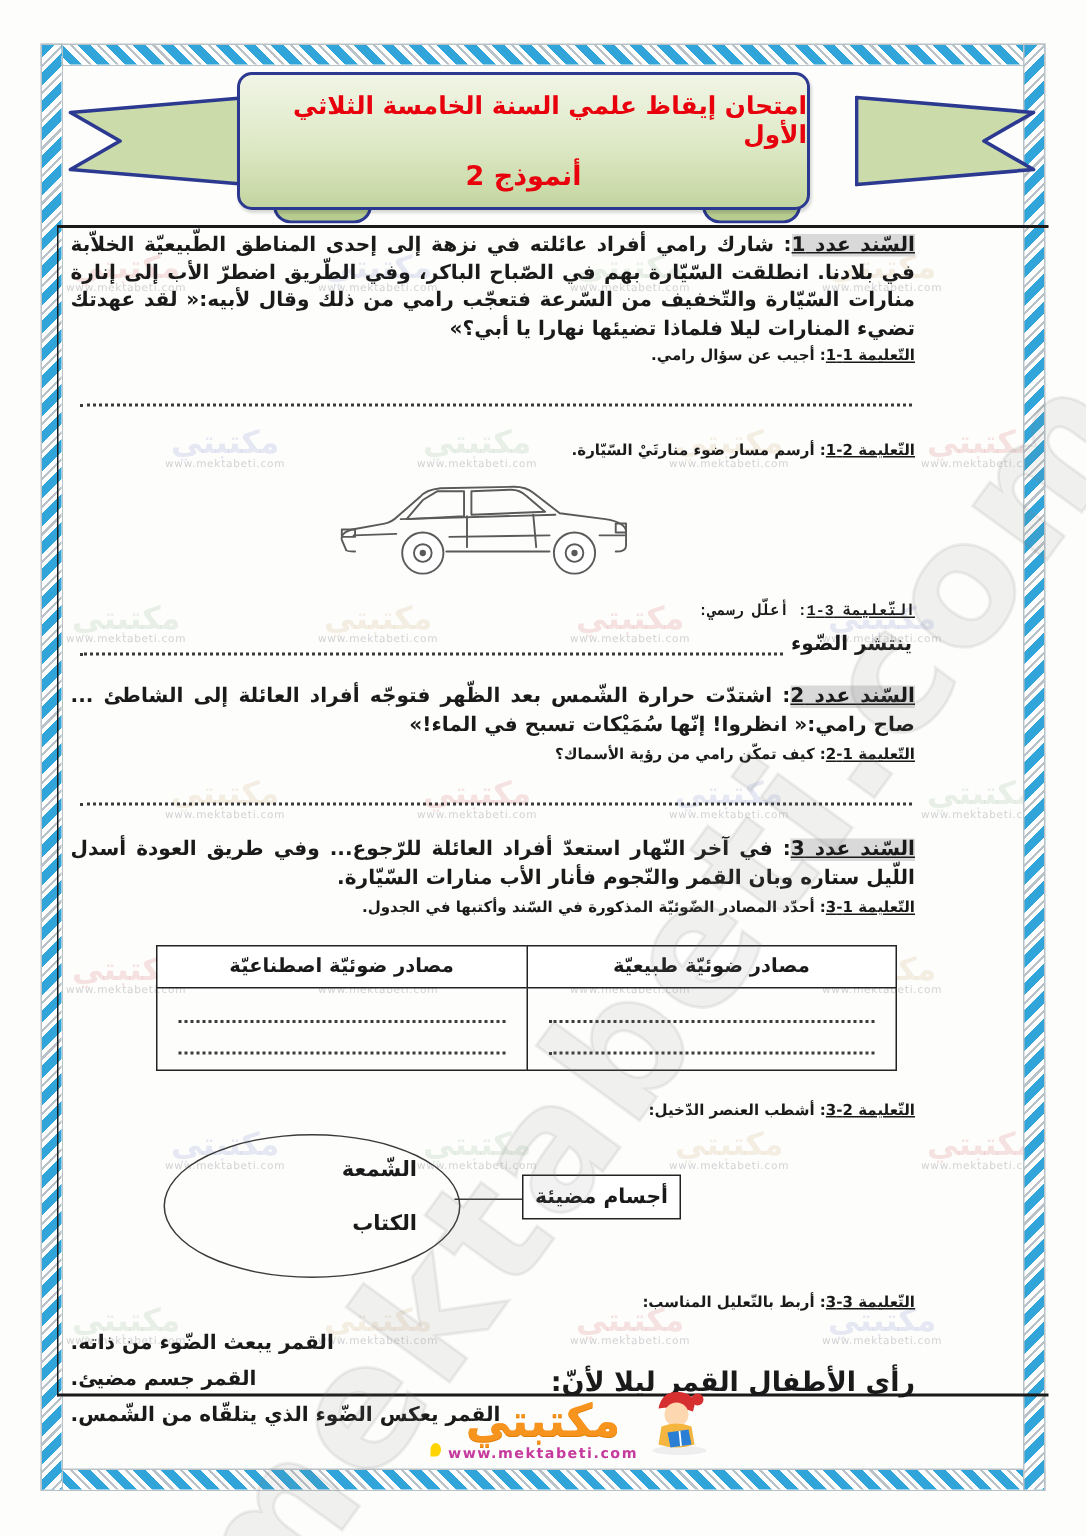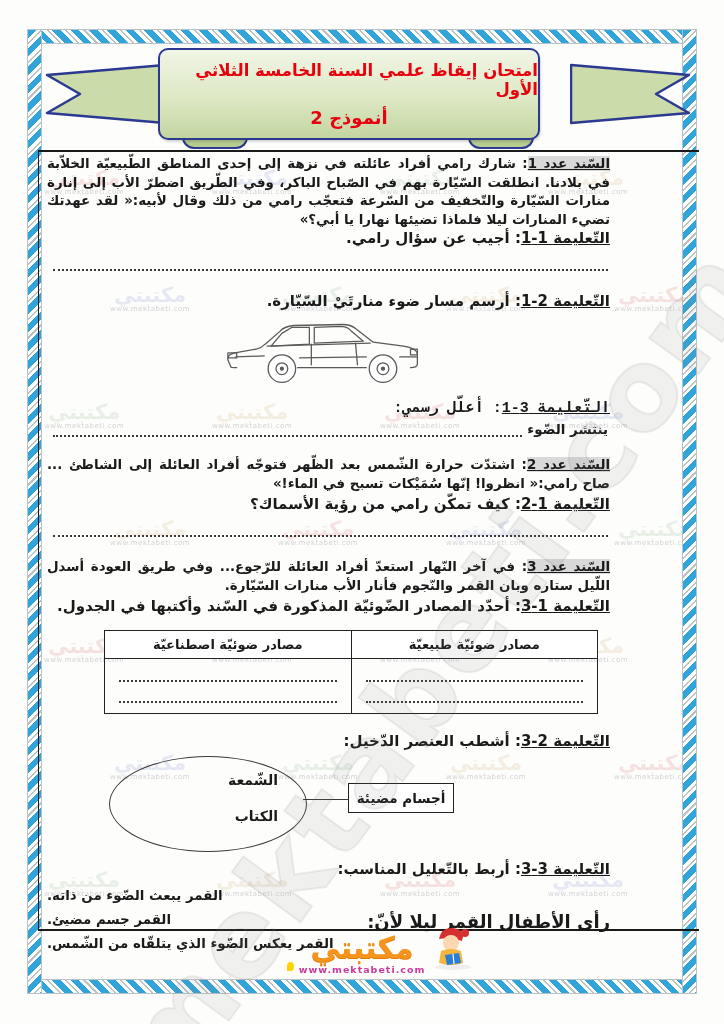--- a/index.html
+++ b/index.html
@@ -43,21 +43,21 @@
          border-top:2px solid #1a1a1a;border-bottom:2.5px solid #1a1a1a;border-left:1.5px solid #1a1a1a;
          display:flex;flex-direction:column;}
   .content{width:580px;direction:rtl;padding:3px 9px 0 8px;box-sizing:border-box;}
   .margin-col{width:80px;border-left:2px solid #1a1a1a;position:relative;box-sizing:border-box;}
 
   
   .para{margin:0;font-size:13.4px;font-weight:700;line-height:18.6px;text-align:justify;}
   .lbl{font-weight:bold;text-decoration:underline;}
   .sanad-lbl{background:#d9d9d9;}
   .uline{}
-  .line{font-size:15px;font-weight:700;line-height:18.6px;}
+  .line{font-size:10px;font-weight:700;line-height:18.6px;}
   .dots{border-bottom:2.6px dotted #3a3a3a;height:12px;}
   .dots-full{margin:9px 2px 0 6px;}
   .inline-answer{display:flex;align-items:flex-end;margin:4px 2px 0 6px;}
   .inline-answer .txt{font-size:13.4px;font-weight:700;white-space:nowrap;}
   .inline-answer .dots{flex:1;margin-right:5px;}
 
   .car-wrap{text-align:center;margin-top:2px;}
 
   
   table.src{border-collapse:collapse;margin:14px 12px 0 auto;width:494px;table-layout:fixed;}

